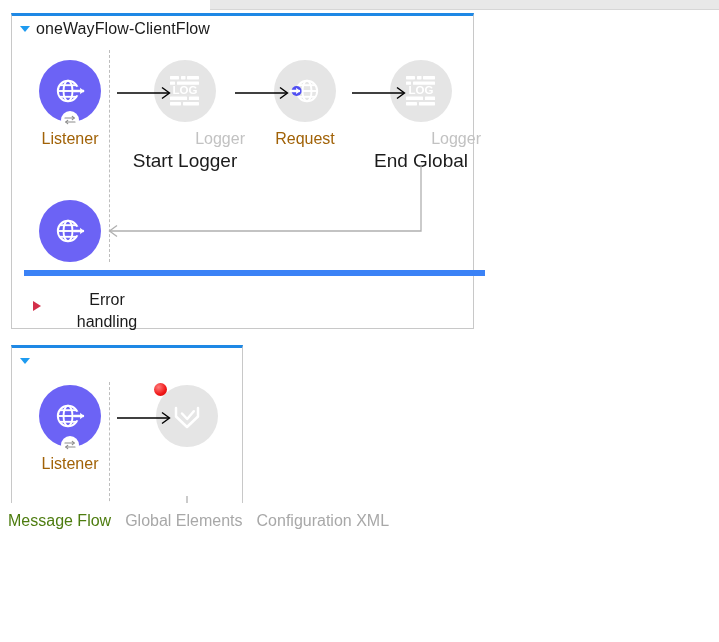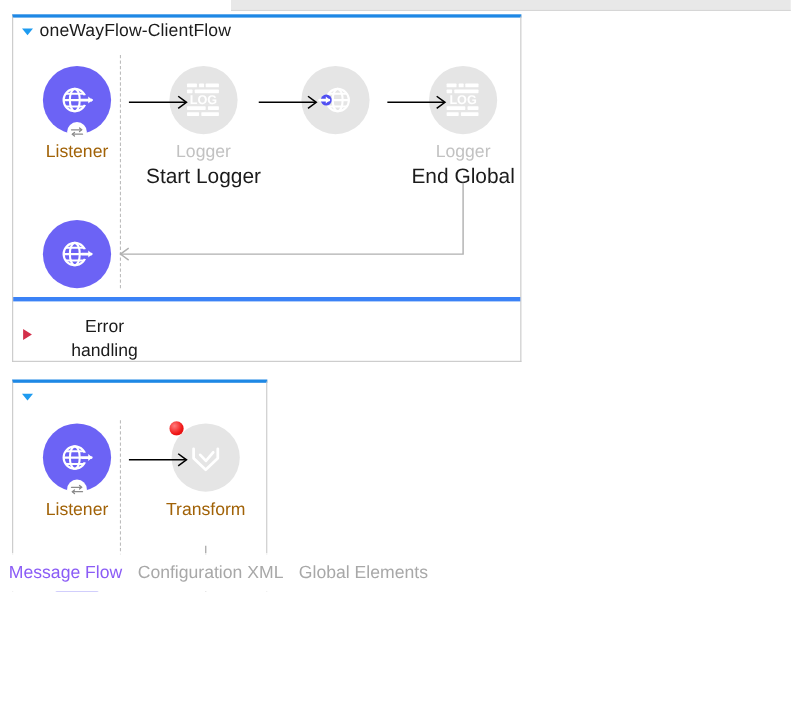--- a/index.html
+++ b/index.html
@@ -71,23 +71,23 @@
   }
   .source-divider {
     position: absolute;
     width: 0;
     border-left: 1px dashed #bdbdbd;
   }
 
   
   .err-strip {
     position: absolute;
-    left: 0;
+    left: 12px;
     box-sizing: border-box;
-    border-top: 4px solid #3b82f6;
+    border-top: 6px solid #3b82f6;
   }
   .tri-right {
     position: absolute;
     width: 0; height: 0;
     border-top: 5px solid transparent;
     border-bottom: 5px solid transparent;
     border-left: 8px solid #d32f4a;
   }
   .err-label {
     position: absolute;
@@ -138,21 +138,21 @@
     background-image: radial-gradient(circle at 35% 32%, #ff7b7b 0%, #f01616 60%, #c90d0d 100%);
   }
 
   .node-label {
     margin-top: 6px;
     font-size: 16px;
     line-height: 21px;
     color: #a16207;
     white-space: nowrap;
   }
-  .node-label.dim { color: #c2c2c2; }
+  .node-label.dim { color: #c2c2c2; text-align: right; }
   .node-sublabel {
     font-size: 19px;
     line-height: 23px;
     color: #1b1b1b;
     white-space: nowrap;
   }
 
   
   .conn {
     position: absolute;
@@ -171,21 +171,21 @@
     align-items: center;
     padding-left: 8px;
     box-sizing: border-box;
   }
   .tab {
     font-size: 16px;
     color: #a8a8a8;
     margin-right: 14px;
     white-space: nowrap;
   }
-  .tab.active { color: #8b5cf6; }
+  .tab.active { color: #4d7c0f; }
   .tabbar-topline {
     position: absolute;
     left: 0; bottom: 34px;
     width: 719px;
     height: 1px;
     background: #ffffff;
   }
 </style>
 </head>
 <body>
@@ -266,20 +266,21 @@
             <ellipse cx="19" cy="17" rx="4.5" ry="10.2"></ellipse>
             <line x1="8.9" y1="17" x2="29.1" y2="17"></line>
             <line x1="10.6" y1="11.2" x2="27.4" y2="11.2"></line>
             <line x1="10.6" y1="22.8" x2="27.4" y2="22.8"></line>
           </g>
           <circle cx="8.6" cy="17" r="5.0" fill="#4f4ef2"></circle>
           <path d="M2.5 17 L11 17" stroke="#ffffff" stroke-width="2.4" stroke-linecap="round"></path>
           <path d="M8.2 13.8 L11.8 17 L8.2 20.2 Z" fill="#ffffff"></path>
         </svg>
       </div>
+      <div class="node-label">Request</div>
     </div>
 
     <div class="node" style="left:349px; top:44px;">
       <div class="node-circle bright">
         <svg width="40" height="36" viewBox="0 0 40 36" aria-hidden="true">
           <g fill="#ffffff">
             <rect x="5" y="3" width="9" height="3.4" rx="0.6"></rect>
             <rect x="16" y="3" width="4.5" height="3.4" rx="0.6"></rect>
             <rect x="22" y="3" width="12" height="3.4" rx="0.6"></rect>
             <rect x="5" y="8.4" width="5" height="3.4" rx="0.6"></rect>
@@ -379,21 +380,20 @@
     </div>
 
     <div class="node" style="left:115px; top:37px;">
       <div class="node-circle bright">
         <span class="err-dot"></span>
         <svg width="36" height="36" viewBox="0 0 36 36" aria-hidden="true">
           <path d="M7 10 L7 18.5 L18 29 L29 18.5 L29 10" fill="none" stroke="#ffffff" stroke-width="2.5" stroke-linejoin="round" stroke-linecap="round"></path>
           <path d="M13 15.5 L18.2 21 L24.8 13.2" fill="none" stroke="#ffffff" stroke-width="2.5" stroke-linejoin="round" stroke-linecap="round"></path>
         </svg>
       </div>
-      <div class="node-label">Transform</div>
     </div>
 
     <svg class="conn" style="left:105px; top:58px;" width="60" height="24" viewBox="0 0 60 24">
       <line x1="0" y1="12" x2="52" y2="12" stroke="#000000" stroke-width="1.4"></line>
       <path d="M45 6.5 L52.5 12 L45 17.5" fill="none" stroke="#000000" stroke-width="1.4"></path>
     </svg>
 
     <div class="node" style="left:-2px; top:183px;">
       <div class="node-circle">
         <svg width="34" height="34" viewBox="0 0 34 34" aria-hidden="true">
@@ -413,17 +413,17 @@
 
     <svg class="conn" style="left:82px; top:148px;" width="120" height="80" viewBox="0 0 120 80">
       <path d="M93 0 L93 65 L16 65" fill="none" stroke="#b0b0b0" stroke-width="1.3"></path>
       <path d="M23 59.5 L15.5 65 L23 70.5" fill="none" stroke="#b0b0b0" stroke-width="1.3"></path>
     </svg>
   </div>
 
   <div class="tabbar-topline"></div>
   <div class="tabbar">
     <span class="tab active">Message Flow</span>
+    <span class="tab">Global Elements</span>
     <span class="tab">Configuration XML</span>
-    <span class="tab">Global Elements</span>
   </div>
 
 </div>
 
 </body></html>

